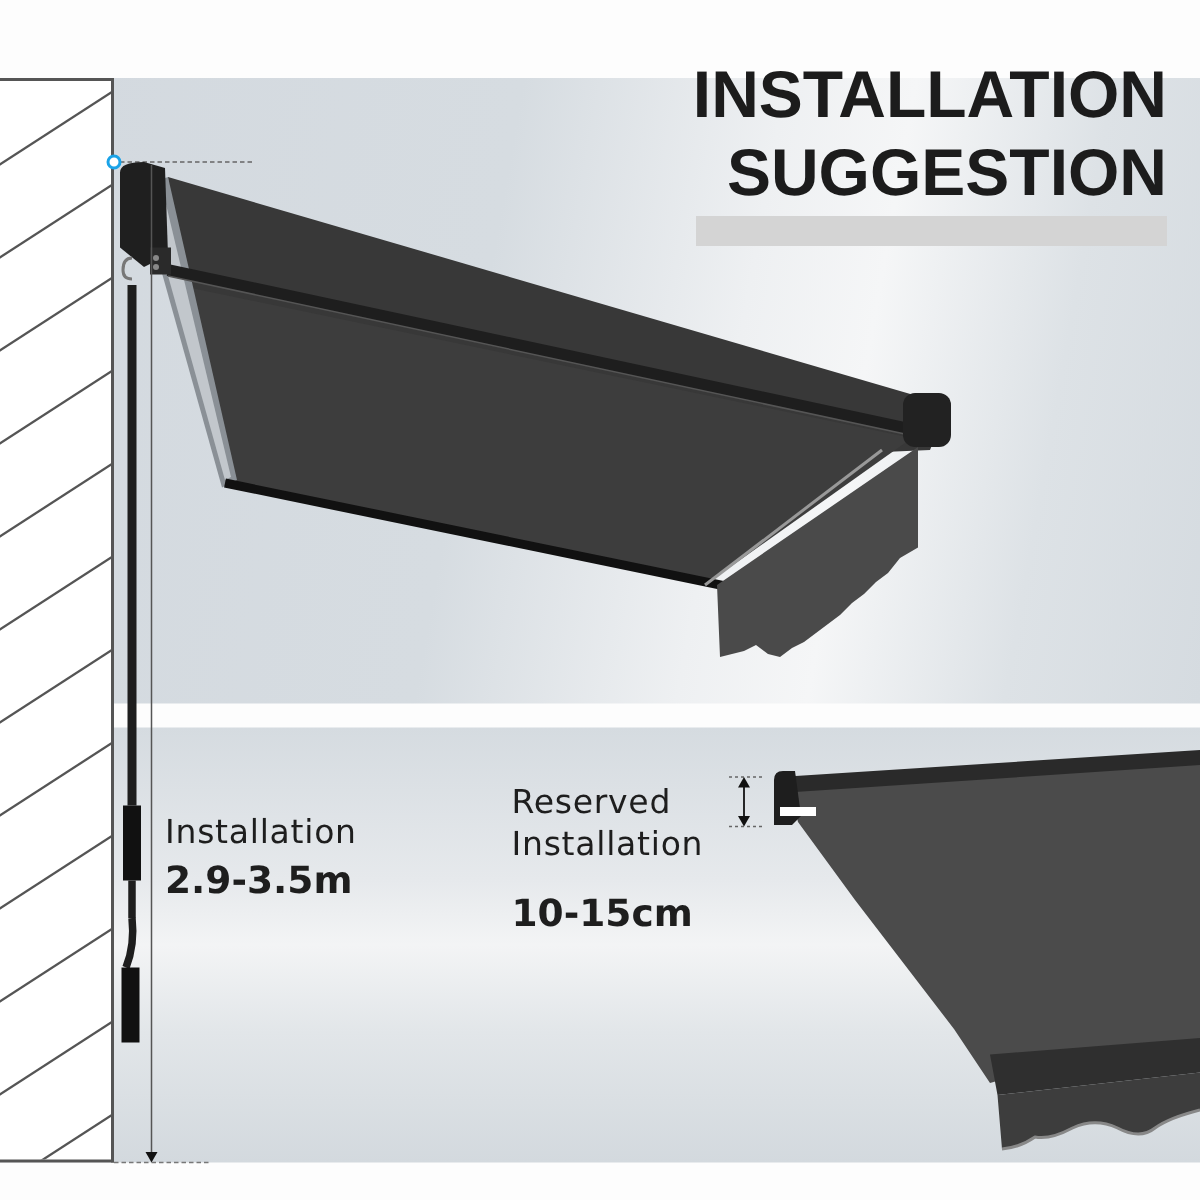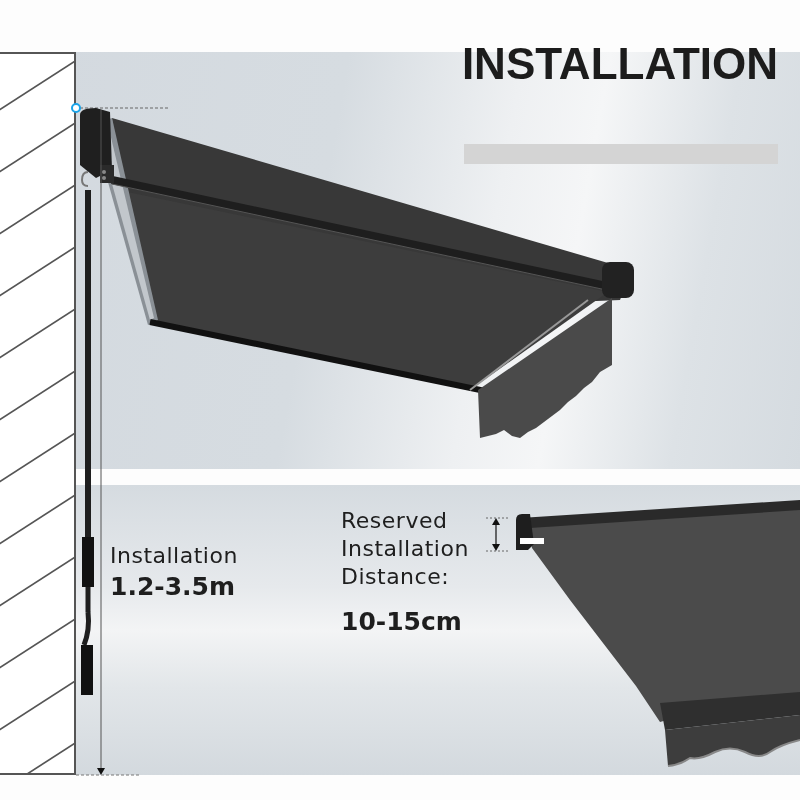--- a/index.html
+++ b/index.html
@@ -83,26 +83,26 @@
 
   <line x1="486" y1="518" x2="508" y2="518" stroke="#666" stroke-width="1" stroke-dasharray="2,2"></line>
   <line x1="486" y1="551" x2="508" y2="551" stroke="#666" stroke-width="1" stroke-dasharray="2,2"></line>
   <line x1="496" y1="520" x2="496" y2="549" stroke="#111" stroke-width="1.2"></line>
   <polygon points="492,525 500,525 496,518" fill="#111"></polygon>
   <polygon points="492,544 500,544 496,551" fill="#111"></polygon>
 </svg>
 
 <div class="title">
   <div>INSTALLATION</div>
+  <div>SUGGESTION</div>
 </div>
 <div class="title-bar"></div>
 
 <div class="txt" style="left:110px; top:542px;">
   <div class="lbl">Installation</div>
-  <div class="val" style="margin-top:2px;">1.2-3.5m</div>
+  <div class="val" style="margin-top:2px;">2.9-3.5m</div>
 </div>
 
-<div class="txt" style="left:341px; top:507px;">
+<div class="txt" style="left:341px; top:522px;">
   <div class="lbl">Reserved</div>
   <div class="lbl">Installation</div>
-  <div class="lbl">Distance:</div>
   <div class="val" style="margin-top:16px;">10-15cm</div>
 </div>
 
 </body></html>

